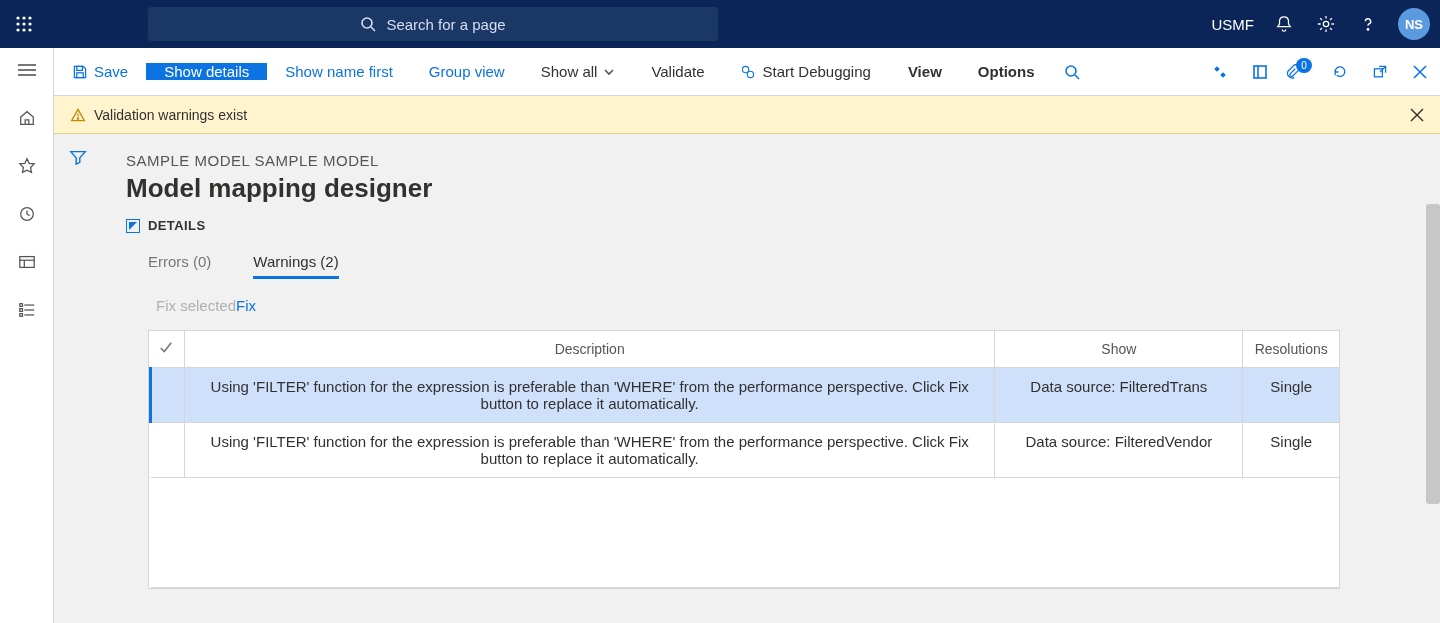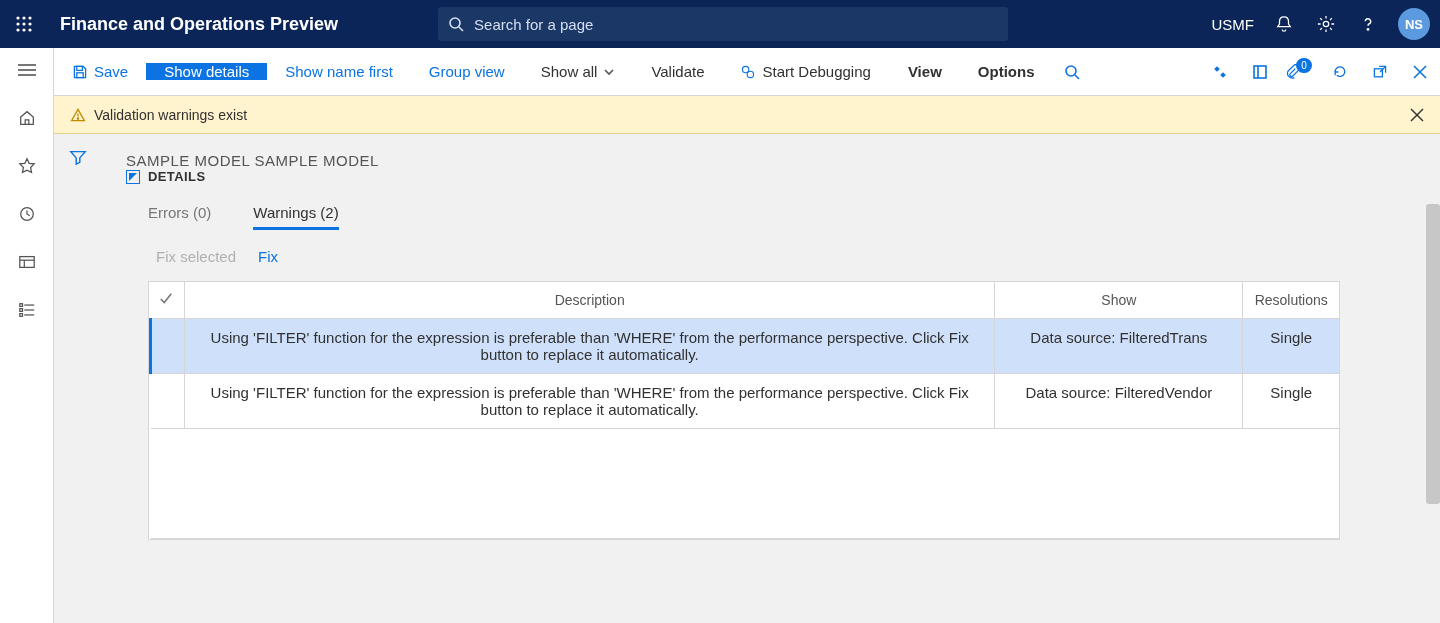--- a/index.html
+++ b/index.html
@@ -52,20 +52,21 @@
     margin-left: 100px;
     width: 570px;
     height: 34px;
     background: #1b3766;
     border-radius: 3px;
     display: flex;
     align-items: center;
     padding: 0 10px;
     color: #d6dfef;
     font-size: 15px;
+    justify-content: center;
   }
   .hdr .search svg { margin-right: 10px; }
   .hdr .spacer { flex: 1; }
   .hdr .right {
     display: flex; align-items: center; gap: 18px;
   }
   .hdr .right .item {
     display:flex; align-items:center; justify-content:center;
     width: 24px; height: 24px;
   }
@@ -210,21 +211,21 @@
   .tabs .tab {
     font-size: 15px;
     color: #777;
     padding-bottom: 6px;
   }
   .tabs .tab.active {
     color: var(--text-dark);
     border-bottom: 3px solid var(--link-blue);
   }
   .subact {
-    display:flex; gap: 22px;
+    display:flex; 
     margin: 0 0 16px 30px;
     font-size: 15px;
   }
   .subact .disabled { color: #b0b0b0; }
   .subact .enabled { color: var(--link-blue); }
   
   .grid {
     margin-left: 22px;
     border: 1px solid var(--grid-border);
     background: #ffffff;
@@ -272,21 +273,20 @@
         <circle cx="9" cy="3" r="1.6"></circle>
         <circle cx="15" cy="3" r="1.6"></circle>
       <circle cx="3" cy="9" r="1.6"></circle>
         <circle cx="9" cy="9" r="1.6"></circle>
         <circle cx="15" cy="9" r="1.6"></circle>
       <circle cx="3" cy="15" r="1.6"></circle>
         <circle cx="9" cy="15" r="1.6"></circle>
         <circle cx="15" cy="15" r="1.6"></circle>
     </svg>
   </div>
-  <div class="title">Finance and Operations Preview</div>
   <div class="search">
     <svg width="16" height="16" viewBox="0 0 16 16" fill="none" stroke="#d6dfef" stroke-width="1.6">
       <circle cx="7" cy="7" r="5"></circle>
         <line x1="11" y1="11" x2="15" y2="15"></line>
     </svg>
     <span>Search for a page</span>
   </div>
   <div class="spacer"></div>
   <div class="right">
     <div class="company">USMF</div>
@@ -466,20 +466,21 @@
       <div class="filter-slot">
         <div class="filterbtn">
           <svg width="18" height="18" viewBox="0 0 20 20" fill="none" stroke="#0b74e2" stroke-width="1.6">
             <path d="M2 4 h16 l-6 7 v5 l-4 2 v-7 Z"></path>
           </svg>
         </div>
       </div>
 
       <div class="page-inner">
         <div class="crumb">SAMPLE MODEL SAMPLE MODEL</div>
+        <div class="ptitle">Model mapping designer</div>
 
         <div class="section-hdr">
           <span class="tri">
             <svg width="10" height="10" viewBox="0 0 10 10" fill="#0b74e2">
                 <path d="M1 1 h8 L1 9 Z"></path>
               </svg>
           </span>
           <span>DETAILS</span>
         </div>
 

